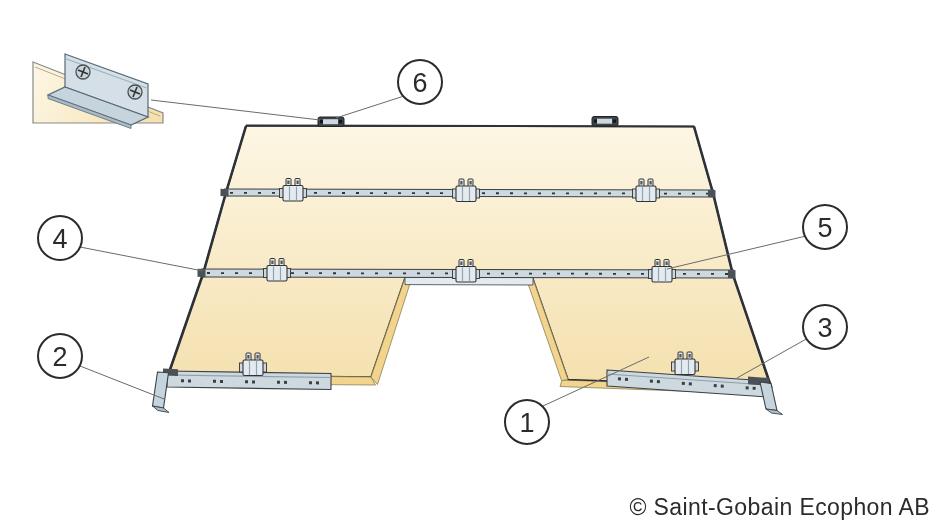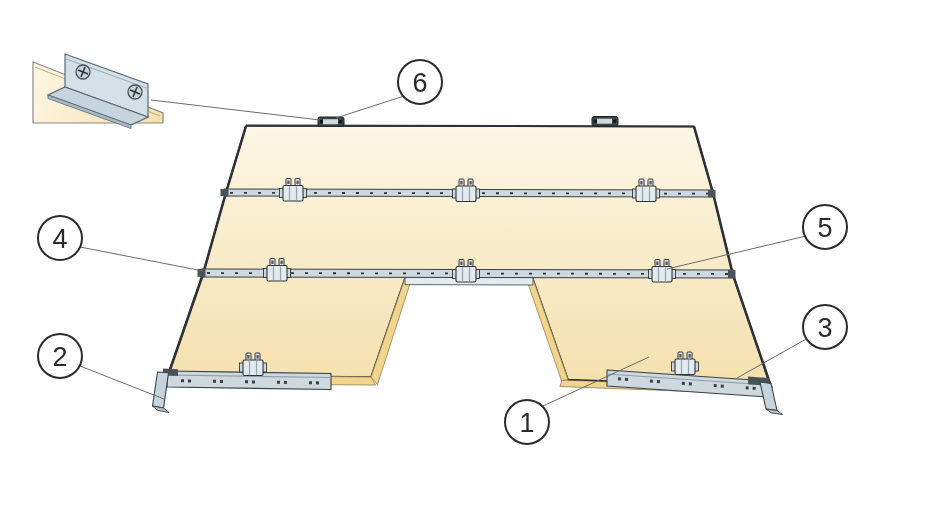--- a/index.html
+++ b/index.html
@@ -183,13 +183,14 @@
       <circle cx="60" cy="356" r="22" fill="#fff" style="stroke:var(--callout-stroke,#2b2b2b)" stroke-width="2"></circle>
       <text class="callout-num" x="60" y="357" text-anchor="middle" dominant-baseline="central">2</text>
     </g>
     <g>
       <circle cx="527" cy="422" r="22" fill="#fff" style="stroke:var(--callout-stroke,#2b2b2b)" stroke-width="2"></circle>
       <text class="callout-num" x="527" y="423" text-anchor="middle" dominant-baseline="central">1</text>
     </g>
   </g>
 </svg>
 
+<div class="copyright">© Saint-Gobain Ecophon AB</div>
 </div>
 
 </body></html>

